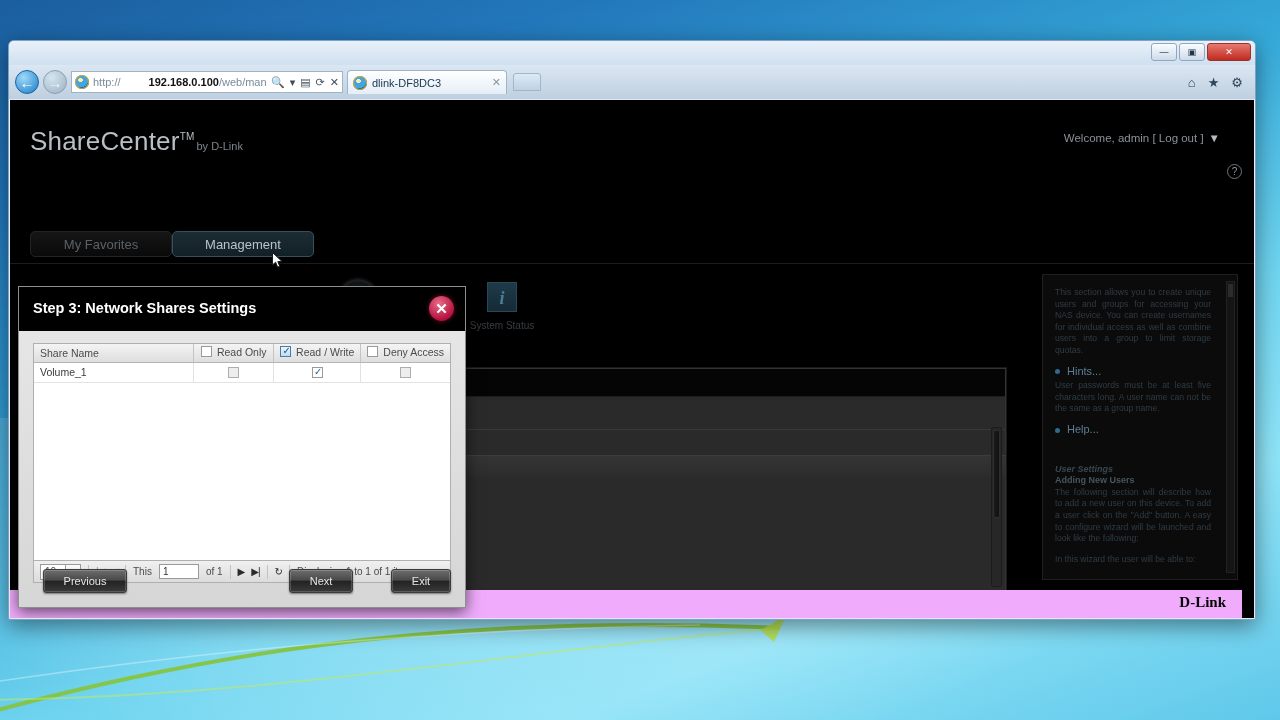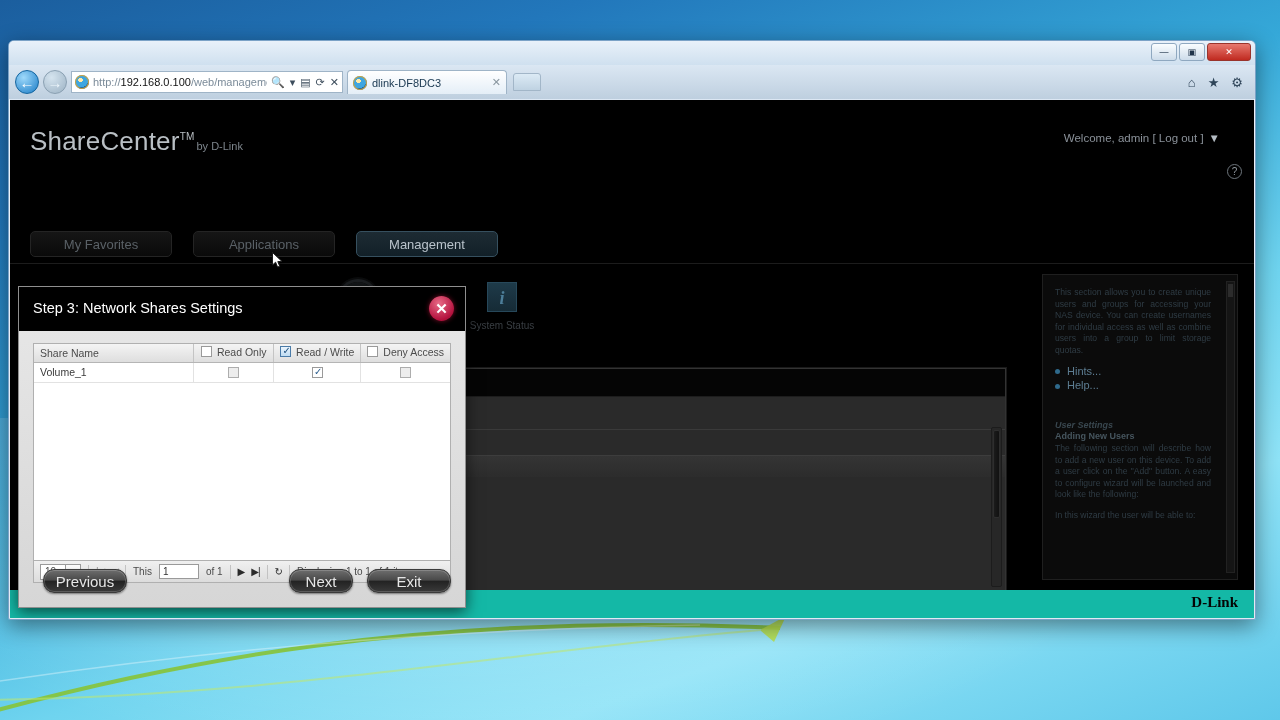--- a/index.html
+++ b/index.html
@@ -48,21 +48,21 @@
     flex: 0 0 272px; height:22px; background:#fff; border:1px solid #9fb4c7;
     display:flex; align-items:center; padding:0 3px; gap:4px; font-size:11px; color:#4a5c6c;
     overflow:hidden; white-space:nowrap;
   }
   .ie-glyph {
     width:14px; height:14px; border-radius:50%; flex:none;
     background: radial-gradient(circle at 40% 35%, #ffe9a8 0 18%, #3ea6e0 19% 60%, #1769ad 61%);
     box-shadow: 0 0 0 1px #cfa23b inset;
   }
   .urltext { flex:1; overflow:hidden; text-overflow:clip; }
-  .urltext b { color:#111; font-weight:normal; }
+  .urltext b { color:#111; font-weight:bold;padding-left:28px; }
   .urltext span.dim { color:#7b8b99; }
   .urlicons { display:flex; align-items:center; gap:5px; color:#3d4d5c; font-size:11px; flex:none; }
   .tab {
     flex:0 0 160px; height:24px; margin-left:0; background:linear-gradient(#ffffff,#e4eef7);
     border:1px solid #9fb4c7; border-bottom:none; border-radius:4px 4px 0 0;
     display:flex; align-items:center; gap:5px; padding:0 5px; font-size:11px; color:#17364f;
   }
   .tab .x { margin-left:auto; color:#89969f; font-size:11px; }
   .tabstub { flex:0 0 28px; height:18px; margin-left:2px; background:linear-gradient(#dceaf5,#bfd2e2);
     border:1px solid #a2b6c8; border-radius:3px 3px 0 0; }
@@ -73,21 +73,21 @@
   #brandbar { height:60px; position:relative; background:#000;margin-top:16px; }
   .logo { position:absolute; left:20px; top:10px; color:#b9bfc4; font-size:26px; font-weight:300; letter-spacing:.2px; }
   .logo sup { font-size:10px; vertical-align:super; }
   .logo em { font-style:normal; font-size:11px; color:#7d858c; letter-spacing:0; margin-left:2px; }
   .welcome { position:absolute; right:34px; top:16px; color:#8a9199; font-size:11.5px; }
   .caret { color:#b4bcc3; margin-left:5px; }
   .helpq {
     position:absolute; right:12px; top:48px; width:15px; height:15px; border-radius:50%;
     border:1px solid #6d757c; color:#8f979e; font-size:10px; text-align:center; line-height:13px;
   }
-  #tabsrow { position:absolute; left:20px; top:131px; display:flex; gap:21px; }
+  #tabsrow { position:absolute; left:20px; top:131px; display:flex; }
   .navtab {
     width:142px; height:26px; border-radius:5px; font-size:13px;
     display:flex; align-items:center; justify-content:center;
     color:#5a6167; background:linear-gradient(#161616,#0a0a0a); border:1px solid #242424;
   }
   .navtab.active { color:#b9c3cb; background:linear-gradient(#1d2b33,#122028); border:1px solid #36505f; }
   #navline { position:absolute; left:0; right:0; top:163px; height:1px; background:#1c1c1c; }
 
   #workarea { position:absolute; left:0; right:0; top:164px; bottom:0; background:#000; }
   .iconstrip { position:absolute; left:300px; top:18px; display:flex; gap:48px; }
@@ -127,31 +127,31 @@
   #helppanel .bulleted { color:#5d7d92; font-size:11px; margin-bottom:3px; }
   #helppanel .bulleted::before {
     content:""; display:inline-block; width:5px; height:5px; border-radius:50%;
     background:#2f6a8c; margin-right:7px; vertical-align:middle;
   }
   #helppanel .ital { font-style:italic; font-weight:bold; color:#39474f; font-size:9px;margin-top:28px; }
   #helppanel .bold { font-weight:bold; color:#46555e; font-size:9px; }
   #helppanel b.step { color:#4a5962; }
   .helpscroll { position:absolute; right:2px; top:6px; bottom:6px; width:9px; background:#151515; border:1px solid #222; }
   .helpthumb { position:absolute; left:1px; right:1px; top:2px; height:13px; background:#2c2c2c; }
-  .footerbar { position:absolute; left:0; right:0; bottom:0; height:28px; background:#14b8a6;text-align:center; }
+  .footerbar { position:absolute; left:0; right:12px; bottom:0; height:28px; background:#f0abfc;text-align:center; }
   .footerbar .dk { position:absolute; right:16px; top:4px; color:#050505; font-size:15px; font-weight:bold; font-family:"Liberation Serif",serif; }
 
   
   #wizard {
     position:absolute; left:8px; top:186px; width:448px; height:322px;
     background:linear-gradient(#e8e8e8,#d6d6d6);
     border:1px solid #8f8f8f; box-shadow:0 4px 14px rgba(0,0,0,.6);
   }
   #wizhead { height:44px; background:#000; position:relative; }
-  #wiztitle { position:absolute; left:14px; top:13px; color:#fff; font-size:14.5px; font-weight:normal; }
+  #wiztitle { position:absolute; left:14px; top:13px; color:#fff; font-size:14.5px; font-weight:bold; }
   #wizclose {
     position:absolute; right:11px; top:9px; width:25px; height:25px; border-radius:50%;
     background: radial-gradient(circle at 40% 30%, #e86a86, #b4123e 70%, #8d0c2e);
     color:#fff; font-size:15px; font-weight:bold; text-align:center; line-height:25px;
     box-shadow:0 0 5px rgba(200,20,60,.6);
   }
   #wizbody { position:absolute; left:0; right:0; top:44px; bottom:0; padding:12px 14px; }
   .grid {
     background:#fff; border:1px solid #b0b0b0; height:218px; position:relative; overflow:hidden;
   }
@@ -192,29 +192,29 @@
   .pagesel .arw {
     width:15px; height:14px; border-left:1px solid #9a9a9a;
     background:linear-gradient(#fbfbfb,#dcdcdc); text-align:center; line-height:13px; font-size:8px; color:#333;
   }
   .pgbtn { color:#2b2b2b; font-size:10px; letter-spacing:-1px; }
   .pgbtn.dim { color:#8f8f8f; }
   .pageinput { width:40px; height:15px; border:1px solid #9a9a9a; background:#fff; font-size:10px; padding:0 3px; color:#333; }
   .pgsep { width:1px; height:14px; background:#c2c2c2; }
   .btnrow { position:absolute; left:14px; right:14px; bottom:14px; height:24px; }
   .btn {
-    height:24px; border:1px solid #3b3b3b; border-radius:11px; color:#e6e6e6; font-size:15px;
+    height:24px; border:1px solid #3b3b3b; border-radius:3px; color:#e6e6e6; font-size:11px;
     background:linear-gradient(#6d6d6d 0%, #4a4a4a 45%, #232323 52%, #3a3a3a 100%);
     display:flex; align-items:center; justify-content:center;
     box-shadow:0 1px 2px rgba(0,0,0,.45), 0 0 0 1px rgba(255,255,255,.18) inset;
     position:absolute; width:84px;
   }
   .btn.prev { left:10px; }
   .btn.next { right:98px; width:64px; }
-  .btn.exit { right:0; width:84px; }
+  .btn.exit { right:0; width:60px; }
   
   #cursor { position:absolute; left:272px; top:252px; width:12px; height:18px; pointer-events:none; }
   #cursor svg { display:block; filter: drop-shadow(1px 1px 1px rgba(0,0,0,.5)); }
 </style>
 </head>
 <body>
 
 <div id="wallpaper">
   <div class="band"></div>
   <svg width="1280" height="720" style="position:absolute;inset:0">
@@ -269,21 +269,20 @@
         <span>ShareCenter</span><sup>TM</sup><em>by D-Link</em>
       </div>
       <div class="welcome">
         <span>Welcome, admin [ Log out ]</span><span class="caret">▼</span>
       </div>
       <div class="helpq">?</div>
     </div>
 
     <div id="tabsrow">
       <div class="navtab">My Favorites</div>
-      <div class="navtab">Applications</div>
       <div class="navtab active">Management</div>
     </div>
     <div id="navline"></div>
 
     <div id="workarea">
 
       <div class="iconstrip">
         <div class="iconcell">
           <div class="gear"></div>
           <div style="white-space:pre-line">System
@@ -301,20 +300,21 @@
         <div class="panelsub2"></div>
         <div class="panelsplit"></div>
         <div class="vscroll">
           <div class="vthumb"></div>
         </div>
       </div>
 
       <div id="helppanel">
         <p>This section allows you to create unique users and groups for accessing your NAS device. You can create usernames for individual access as well as combine users into a group to limit storage quotas.</p>
         <div class="bulleted">Hints...</div>
+        <p>User passwords must be at least five characters long. A user name can not be the same as a group name.</p>
         <div class="bulleted">Help...</div>
         <div class="ital">User Settings</div>
         <div class="bold">Adding New Users</div>
         <p>The following section will describe how to add a new user on this device. To add a user click on the "Add" button. A easy to configure wizard will be launched and look like the following:</p>
         <p style="margin-bottom:0">In this wizard the user will be able to:</p>
 
         <div class="helpscroll">
           <div class="helpthumb"></div>
         </div>
       </div>

